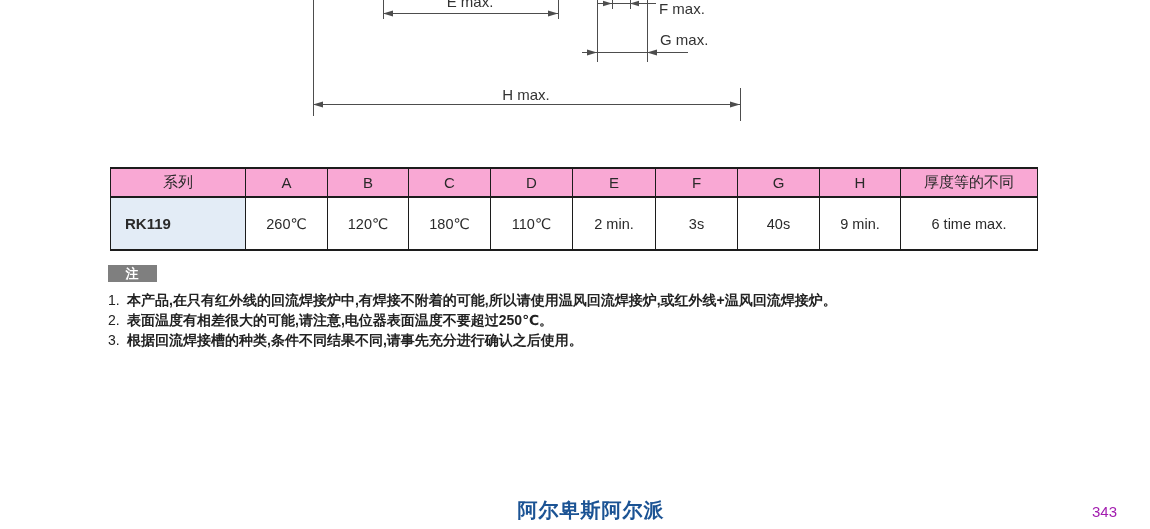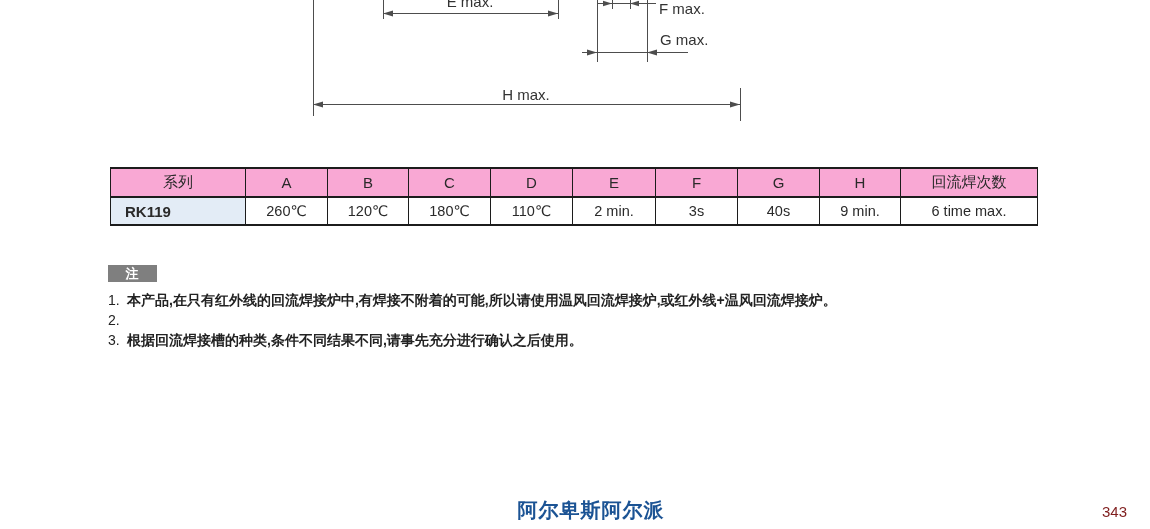--- a/index.html
+++ b/index.html
@@ -10,36 +10,36 @@
   
   .diagram { position:absolute; left:0; top:0; width:1150px; height:135px; }
   .diagram text { font-family:"Liberation Sans","DejaVu Sans",sans-serif; font-size:15px; fill:#333; stroke:none; }
 
   
   table.spec { position:absolute; left:110px; top:167px; border-collapse:collapse;
     table-layout:fixed; width:927px; }
   table.spec th, table.spec td { border:1px solid #1c1c1c; font-size:15px; text-align:center; vertical-align:middle; }
   table.spec thead th { background:#f9a8d4; height:29px; font-weight:normal;
     border-top:2px solid #1c1c1c; border-bottom:2px solid #1c1c1c; color:#2a2a2a; }
-  table.spec tbody td { height:28px; border-bottom:2px solid #1c1c1c; font-size:14.5px; }
+  table.spec tbody td { height:53px; border-bottom:2px solid #1c1c1c; font-size:14.5px; }
   table.spec td.series { background:#e3ecf6; text-align:left; padding-left:14px; font-weight:bold; font-size:15px; }
 
   
   .notes { position:absolute; left:108px; top:264px; width:930px; }
   .note-badge { display:inline-block; width:49px; height:17px; background:#7f7f7f; color:#ffffff;
     font-size:13px; font-weight:bold; text-align:center; line-height:17px; letter-spacing:1px; }
   .note-list { margin-top:8px; font-size:14px; line-height:20px; color:#222; }
   .note-item { display:flex; }
   .note-num { width:19px; flex:0 0 19px; }
   .note-text { flex:1;font-weight:bold; }
 
   
   .brand { position:absolute; left:16px; top:497px; width:1150px; text-align:center;
     font-size:20px; font-weight:bold; color:#1b5394; letter-spacing:1px;font-family:Liberation Serif, serif; }
-  .page-number { position:absolute; top:503px; right:23px; font-size:15px; color:#7f1d1d; }
+  .page-number { position:absolute; top:503px; right:33px; font-size:15px; color:#a21caf; }
 </style>
 </head>
 <body>
 
 <div class="page">
 
   <svg class="diagram" viewBox="0 0 1150 135" xmlns="http://www.w3.org/2000/svg">
     <g stroke="#4d4d4d" stroke-width="1" fill="none">
 
       <line x1="313.5" y1="0" x2="313.5" y2="116"></line>
@@ -98,21 +98,21 @@
       <tr>
         <th>系列</th>
         <th>A</th>
         <th>B</th>
         <th>C</th>
         <th>D</th>
         <th>E</th>
         <th>F</th>
         <th>G</th>
         <th>H</th>
-        <th>回流焊次数</th>
+        <th>厚度等的不同</th>
       </tr>
     </thead>
     <tbody>
       <tr>
         <td class="series">RK119</td>
         <td>260℃</td>
         <td>120℃</td>
         <td>180℃</td>
         <td>110℃</td>
         <td>2 min.</td>
@@ -127,20 +127,21 @@
   <div class="notes">
     <span class="note-badge">注</span>
     <div class="note-list">
       <div class="note-item">
         <span class="note-num">1.</span>
         <span class="note-text">本产品,在只有红外线的回流焊接炉中,有焊接不附着的可能,所以请使用温风回流焊接炉,或红外线+温风回流焊接炉。</span>
       </div>
       <div class="note-item">
         <span class="note-num">2.</span>
         <span class="note-text">
+          <span style="display:block;">表面温度有相差很大的可能,请注意,电位器表面温度不要超过250℃。</span>
         </span>
       </div>
       <div class="note-item">
         <span class="note-num">3.</span>
         <span class="note-text">根据回流焊接槽的种类,条件不同结果不同,请事先充分进行确认之后使用。</span>
       </div>
     </div>
   </div>
 
   <div class="brand">阿尔卑斯阿尔派</div>

